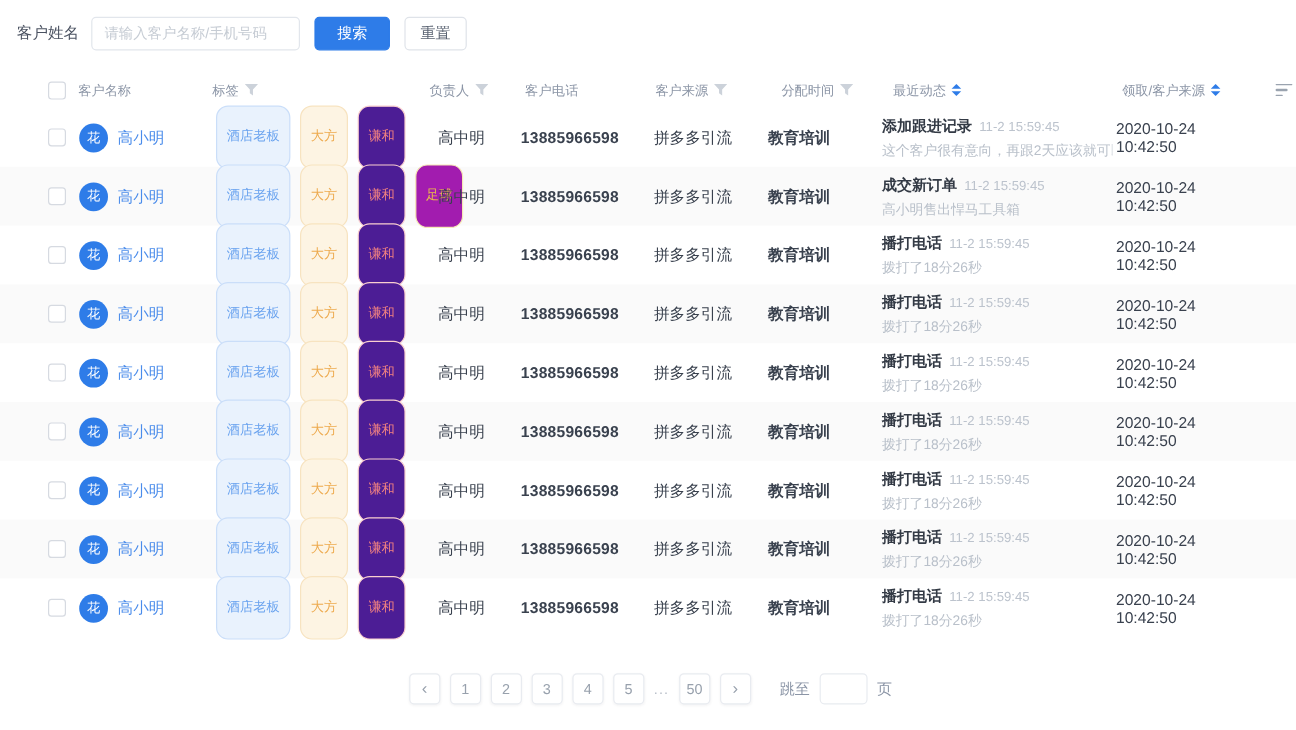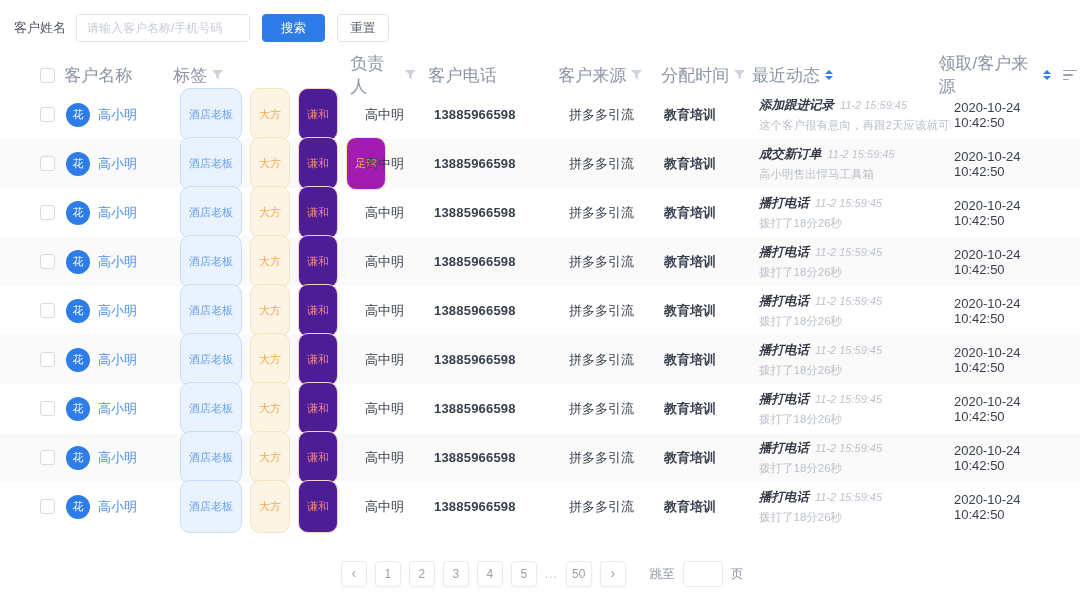--- a/index.html
+++ b/index.html
@@ -12,51 +12,51 @@
   .filter-input { width:174px; height:28px; border:1px solid #e2e6ec; border-radius:4px;
     padding:0 10px; font-size:12px; color:#39414e; outline:none; }
   .filter-input::placeholder { color:#c6ccd4; }
   .btn { height:28px; border-radius:4px; font-size:12.5px; cursor:pointer; }
   .btn-search { width:63px; margin-left:12px; background:#2e7ce8; border:1px solid #2e7ce8; color:#fff; }
   .btn-reset { width:52px; margin-left:12px; background:#fff; border:1px solid #dfe3e9; color:#5a6372; }
 
   
   .table { margin-top:18px; }
   .thead, .trow { display:flex; align-items:center; padding-left:28px; }
-  .thead { height:30px; color:#8b95a6; font-size:17px; }
+  .thead { height:30px; color:#8b95a6; font-size:11px; }
   .trow { height:49px; font-size:13px; }
   .trow.alt { background:#fafafa; }
 
   .c-check { width:38px; display:flex; }
   .checkbox { width:15px; height:15px; border:1px solid #d6dae1; border-radius:3px;
     background:#fff; margin-left:12px; cursor:pointer; }
   .c-name { width:114px; display:flex; align-items:center; }
   .c-tags { width:185px; display:flex; align-items:center; gap:8px; }
   .c-owner { width:69px; }
   .c-phone { width:111px; font-weight:bold; letter-spacing:.2px; }
-  .c-source { width:95px;margin-left:24px; }
+  .c-source { width:95px; }
   .c-industry { width:95px; font-weight:bold; }
   .c-activity { width:195px; }
   .c-assign { width:118px; }
   .c-settings { width:30px; display:flex; justify-content:flex-end; }
 
   .thead .c-phone, .thead .c-industry { font-weight:normal;margin-left:12px; }
   .th-inner { display:inline-flex; align-items:center; gap:5px; }
 
   .avatar { width:24px; height:24px; border-radius:50%; background:#2e7ce8; color:#fff;
     font-size:11px; display:flex; align-items:center; justify-content:center; margin-right:8px; flex:none; }
   .cust-name { color:#4a8ceb; cursor:pointer; text-decoration:none; }
 
   .tag { font-size:11px; line-height:1; padding:20px 8px; border-radius:10px; white-space:nowrap; }
   .tag-blue   { background:#e9f2fd; color:#6aa3ef; border:1px solid #cadef9; }
   .tag-orange { background:#fdf4e3; color:#edaa4e; border:1px solid #f7e3c0; }
   .tag-red    { background:#4c1d95; color:#ef8080; border:1px solid #f9cfcf; }
   .tag-yellow { background:#a21caf; color:#e9bc4a; border:1px solid #f6e8b6; }
 
-  .act-line1 { display:flex; align-items:baseline; gap:6px; white-space:nowrap;font-style:italic; }
+  .act-line1 { display:flex; align-items:baseline; gap:6px; white-space:nowrap; }
   .act-title { font-weight:bold; color:#333a45; font-size:12.5px; }
   .act-time  { color:#bcc3cd; font-size:11px; }
   .act-detail { color:#b9c0ca; font-size:11.5px; margin-top:4px; white-space:nowrap;
     overflow:hidden; max-width:192px; }
 
   
   .funnel-icon { width:11px; height:10px; display:inline-block; }
   .sort-icon { display:inline-flex; flex-direction:column; gap:2px; cursor:pointer; }
   .sort-icon i { display:block; width:0; height:0; border-left:4px solid transparent;
     border-right:4px solid transparent; }

